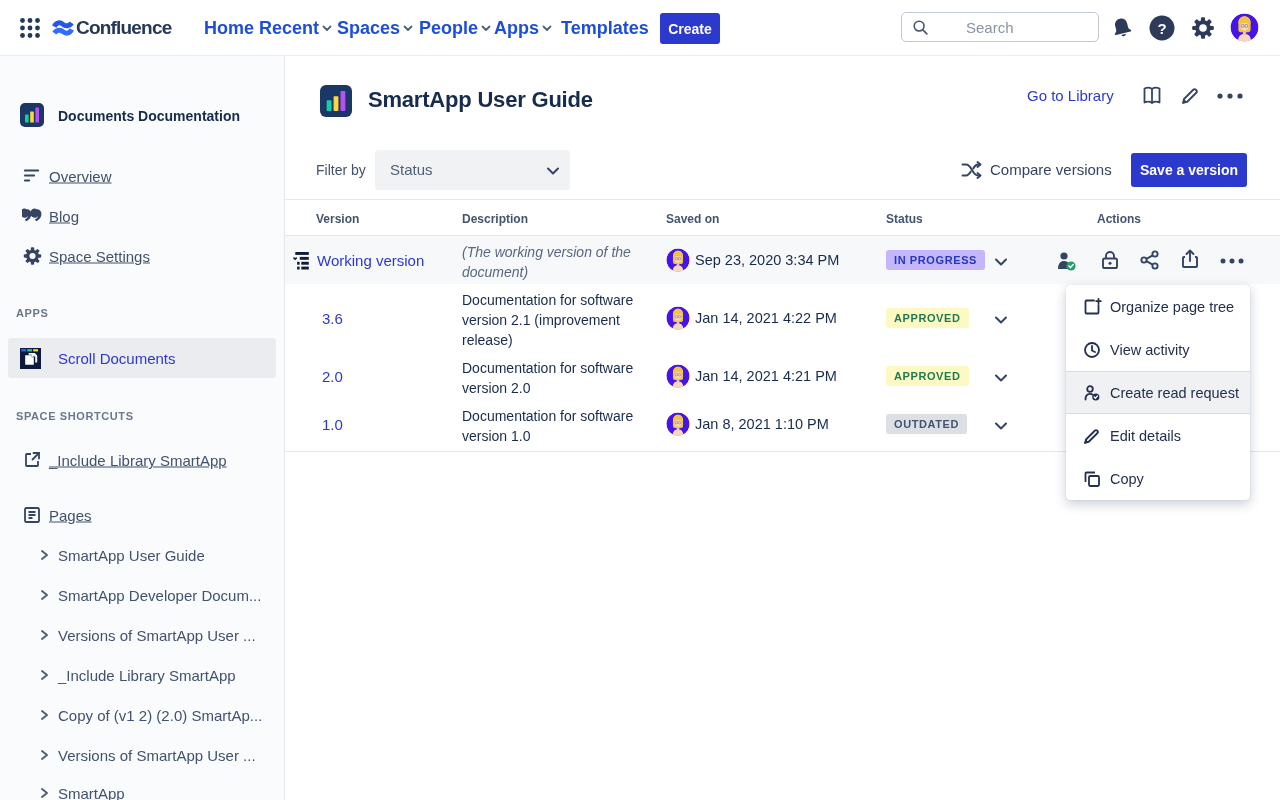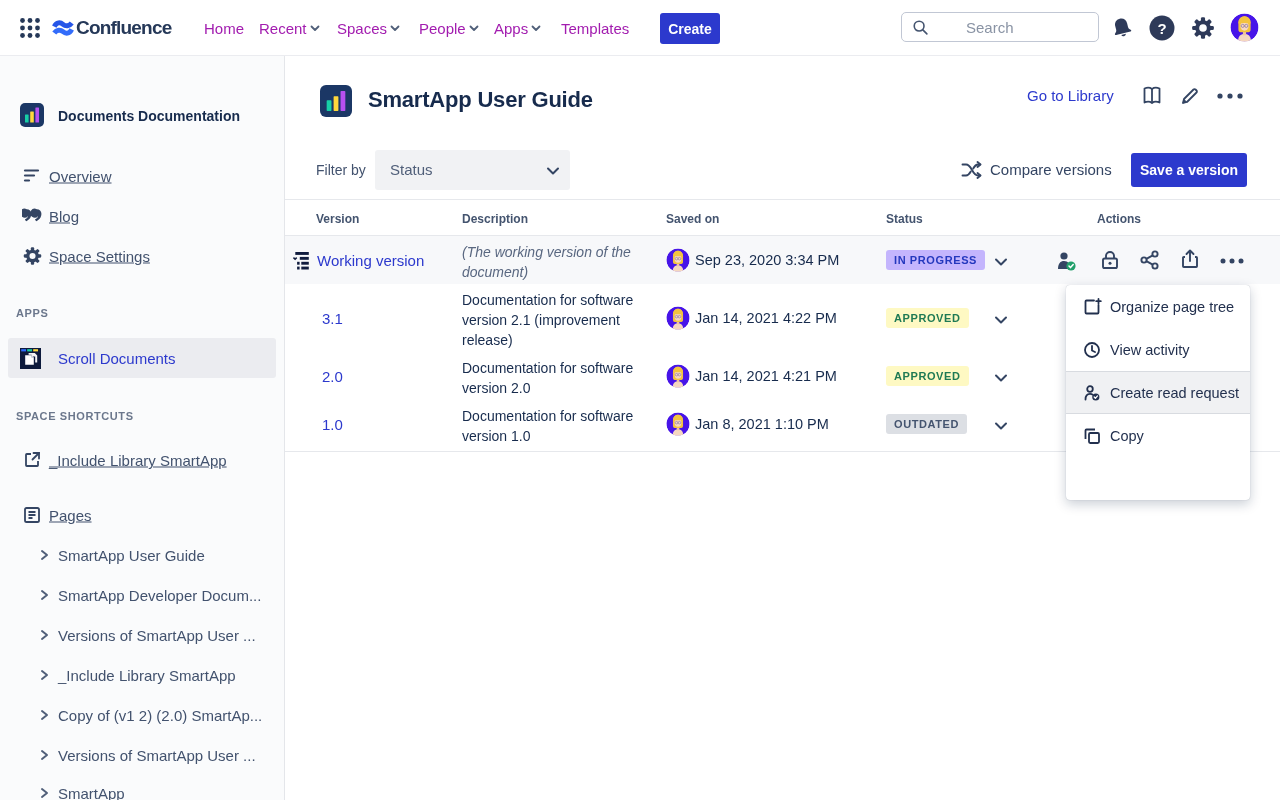--- a/index.html
+++ b/index.html
@@ -4,21 +4,21 @@
 <style>
 * { margin:0; padding:0; box-sizing:border-box; }
 html,body { width:1280px; height:800px; overflow:hidden; background:#fff;
   font-family:"Liberation Sans", sans-serif; color:#172B4D; }
 .abs { position:absolute; }
 
 
 .topbar { position:absolute; left:0; top:0; width:1280px; height:56px; background:#fff;
   border-bottom:1px solid #EBECF0; z-index:30; }
 .nav-item { position:absolute; top:0; height:56px; display:flex; align-items:center;
-  font-size:15px; font-weight:400; color:#a21caf; }
+  font-size:18px; font-weight:700; color:#1d4ed8; }
 .nav-chev { margin-left:2px; }
 .create-btn { position:absolute; left:660px; top:13px; width:60px; height:31px;
   background:#2C39CD; color:#fff; border-radius:3px; font-size:14px; font-weight:600;
   display:flex; align-items:center; justify-content:center; }
 .searchbox { position:absolute; left:901px; top:12px; width:198px; height:30px;
   border:1px solid #C1C7D4; border-radius:5px; background:#fff; display:flex; align-items:center;gap:28px; }
 .searchbox span { color:#8993A4; font-size:15px; margin-left:9px; }
 
 
 .sidebar { position:absolute; left:0; top:56px; width:285px; height:744px;
@@ -394,21 +394,21 @@
       </g>
     </svg>
   <svg class="abs" style="left:935px;top:202px" width="24" height="6" viewBox="0 0 24 6">
       <g fill="#344563">
         <circle cx="3" cy="3" r="2.5"></circle>
         <circle cx="12" cy="3" r="2.5"></circle>
         <circle cx="21" cy="3" r="2.5"></circle>
       </g>
     </svg>
 
-  <div class="abs vlink" style="left:37px;top:254px">3.1</div>
+  <div class="abs vlink" style="left:37px;top:254px">3.6</div>
   <div class="abs desc" style="left:177px;top:234px">Documentation for software<br>version 2.1 (improvement<br>release)</div>
   <svg class="abs" style="left:381px;top:250px" width="24" height="24" viewBox="0 0 29 29">
       <g clip-path="url(#avclip)">
         <use href="#avatar-sym"></use>
       </g>
     </svg>
   <div class="abs date" style="left:410px;top:254px">Jan 14, 2021 4:22 PM</div>
   <div class="badge b-appr" style="left:601px;top:252px">APPROVED</div>
   <svg class="abs" style="left:708px;top:256px" width="16" height="16" viewBox="0 0 16 16">
       <path d="M3 5.5 L8 10.5 L13 5.5" fill="none" stroke="#344563" stroke-width="2" stroke-linecap="round" stroke-linejoin="round"></path>
@@ -464,20 +464,29 @@
     <div class="menu-item menu-hl">
       <svg class="mi" viewBox="0 0 20 20">
           <g fill="none" stroke="#22304E" stroke-width="1.8">
             <circle cx="8" cy="6" r="2.8"></circle>
             <path d="M3.5 16.5 C3.5 12.5 5.5 10.8 8 10.8 C9 10.8 9.9 11 10.6 11.6" stroke-linecap="round"></path>
           </g>
           <circle cx="13.8" cy="14" r="3.6" fill="#22304E"></circle>
           <path d="M12.2 14 L13.4 15.2 L15.5 12.9" fill="none" stroke="#fff" stroke-width="1.3" stroke-linecap="round" stroke-linejoin="round"></path>
         </svg>
       <div class="mt">Create read request</div>
+    </div>
+    <div class="menu-item">
+      <svg class="mi" viewBox="0 0 20 20">
+          <g stroke="#22304E" stroke-width="1.8" stroke-linejoin="round">
+            <path fill="none" d="M3 17 L4 13.5 L13 4.5 A1.3 1.3 0 0 1 15 4.5 L15.5 5 A1.3 1.3 0 0 1 15.5 7 L6.5 16 L3 17 Z"></path>
+            <path d="M3 17 L3.9 14 L6 16.1 Z" fill="#22304E" stroke-width="1"></path>
+          </g>
+        </svg>
+      <div class="mt">Edit details</div>
     </div>
     <div class="menu-item">
       <svg class="mi" viewBox="0 0 20 20">
           <g fill="none" stroke="#22304E" stroke-width="1.8" stroke-linejoin="round">
             <rect x="7" y="7" width="10" height="10" rx="1.2"></rect>
             <path d="M13 3.5 H4.5 A1 1 0 0 0 3.5 4.5 V13"></path>
           </g>
         </svg>
       <div class="mt">Copy</div>
     </div>

